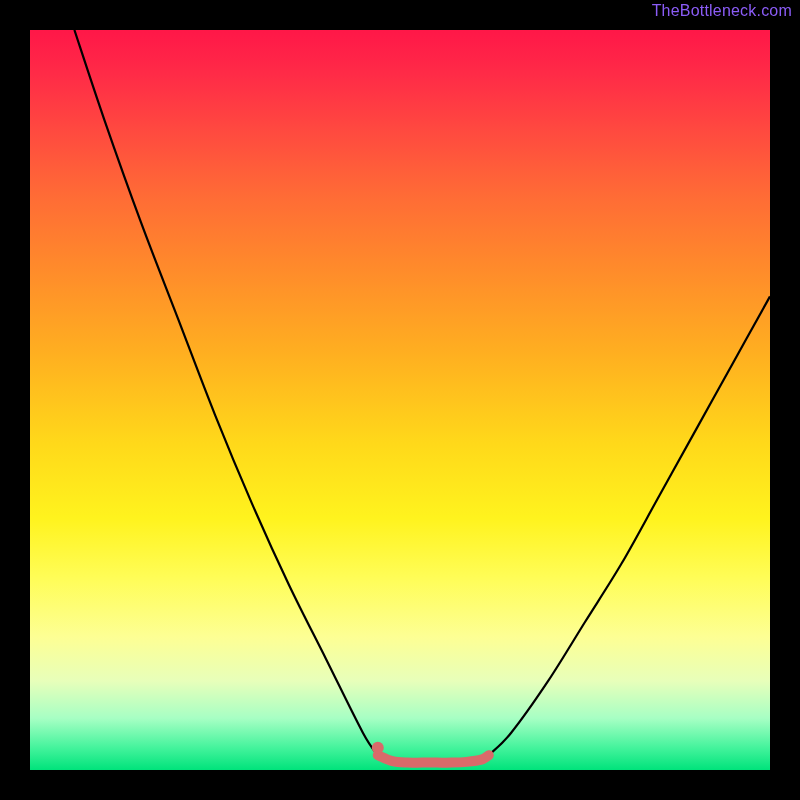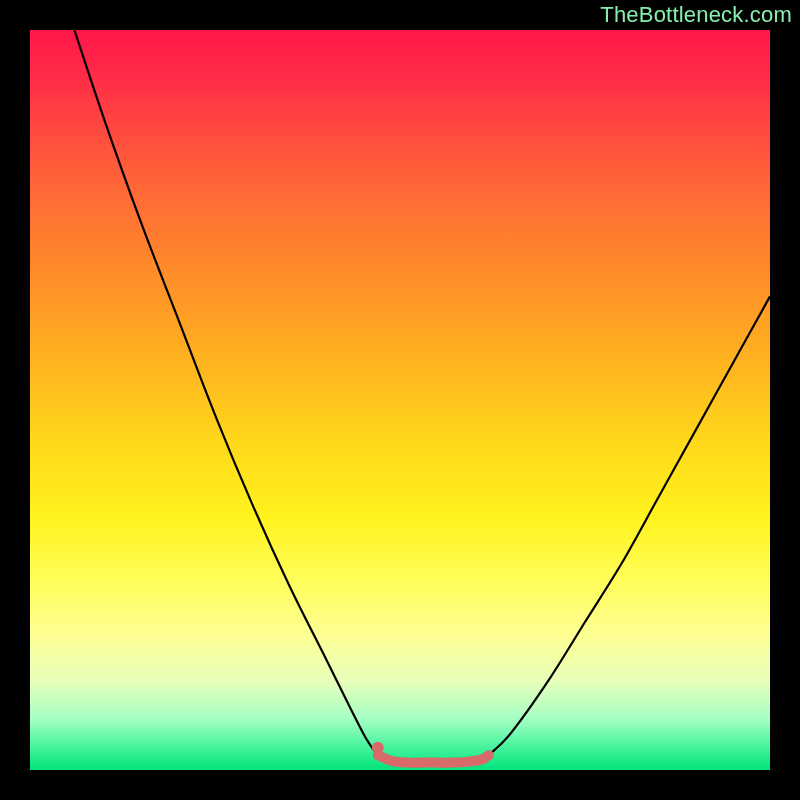--- a/index.html
+++ b/index.html
@@ -48,22 +48,22 @@
   }
   .lines {
     position: absolute;
     left: 0; top: 0;
   }
   .watermark {
     position: absolute;
     top: 2px;
     right: 8px;
     font-family: Arial, Helvetica, sans-serif;
-    font-size: 22px;
-    color: #86efac;
+    font-size: 16px;
+    color: #8b5cf6;
     letter-spacing: 0.2px;
   }
 </style>
 </head>
 <body>
 
 <div class="frame">
 
   <div class="plot-area">
     <div class="gradient"></div>

